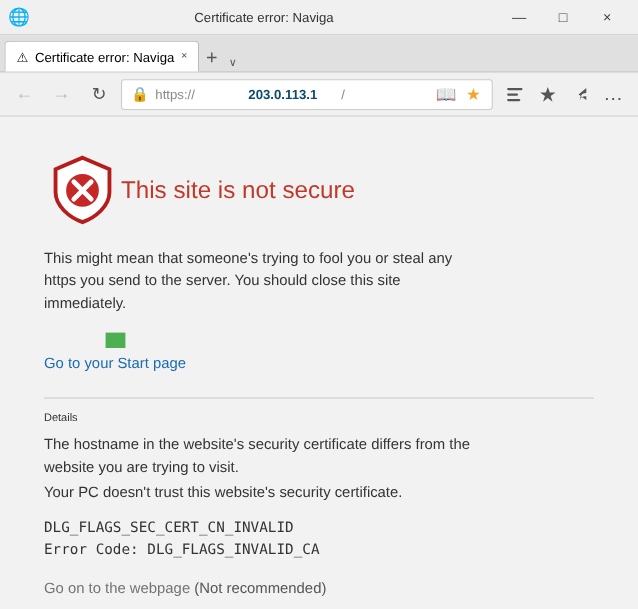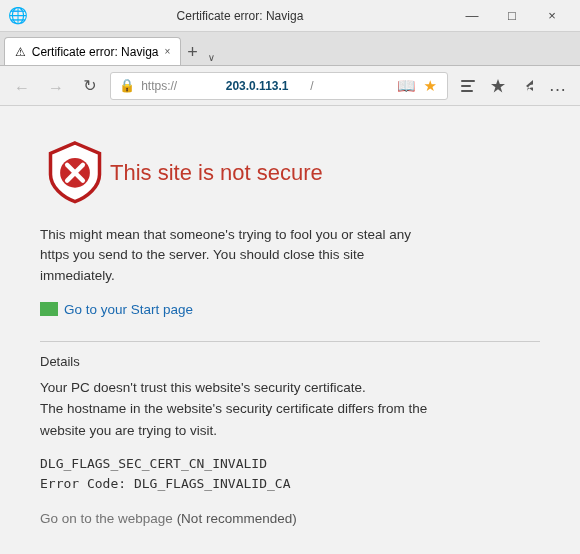--- a/index.html
+++ b/index.html
@@ -181,31 +181,32 @@
 
     .start-page-link {
       display: inline-flex;
       align-items: center;
       gap: 6px;
       color: #1a6ab1;
       text-decoration: none;
       font-size: 13.5px;
       margin-bottom: 20px;
       cursor: pointer;
+      flex-direction: column;
     }
     .start-page-icon {
       width: 18px;
       height: 14px;
       background: #4caf50;
       display: inline-block;
       flex-shrink: 0;
     }
 
     .details-label {
-      font-size: 13px;
+      font-size: 10px;
       color: #333;
       margin-bottom: 8px;
       font-weight: 400;
     }
 
     .details-text {
       color: #333;
       font-size: 13.5px;
       line-height: 1.6;
       margin-bottom: 12px;
@@ -344,22 +345,22 @@
   <a class="start-page-link">
     <span class="start-page-icon"></span>
     <span>Go to your Start page</span>
   </a>
 
   <div style="border-top: 1px solid #ccc; margin: 4px 0 12px 0;"></div>
 
   <p class="details-label">Details</p>
 
   <div class="details-text">
+    <p>The hostname in the website's security certificate differs from the website you are trying to visit.</p>
     <p>Your PC doesn't trust this website's security certificate.</p>
-    <p>The hostname in the website's security certificate differs from the website you are trying to visit.</p>
   </div>
 
   <div class="error-code">
     <div>DLG_FLAGS_SEC_CERT_CN_INVALID</div>
     <div>Error Code:  DLG_FLAGS_INVALID_CA</div>
   </div>
 
   <div class="go-on-link">
     <a>Go on to the webpage</a>
     <span class="not-recommended">(Not recommended)</span>

